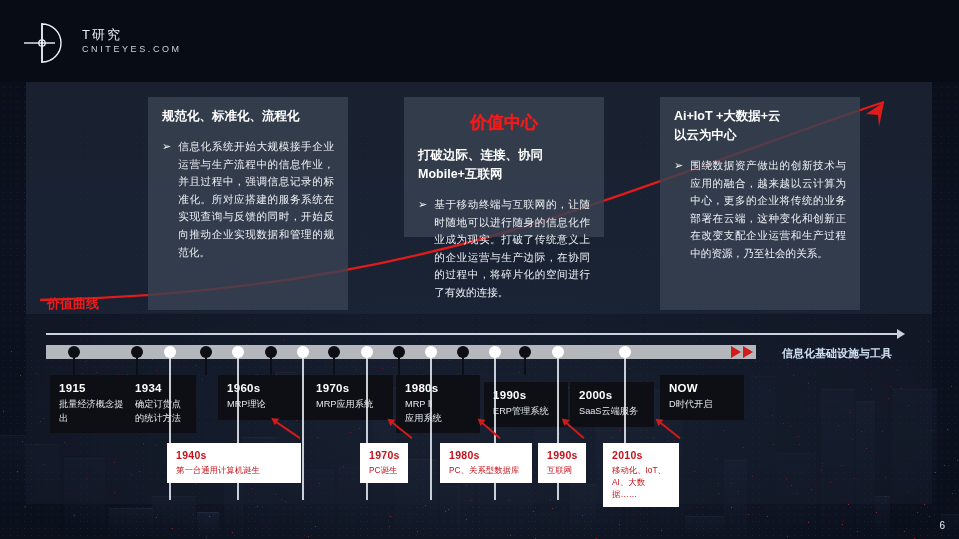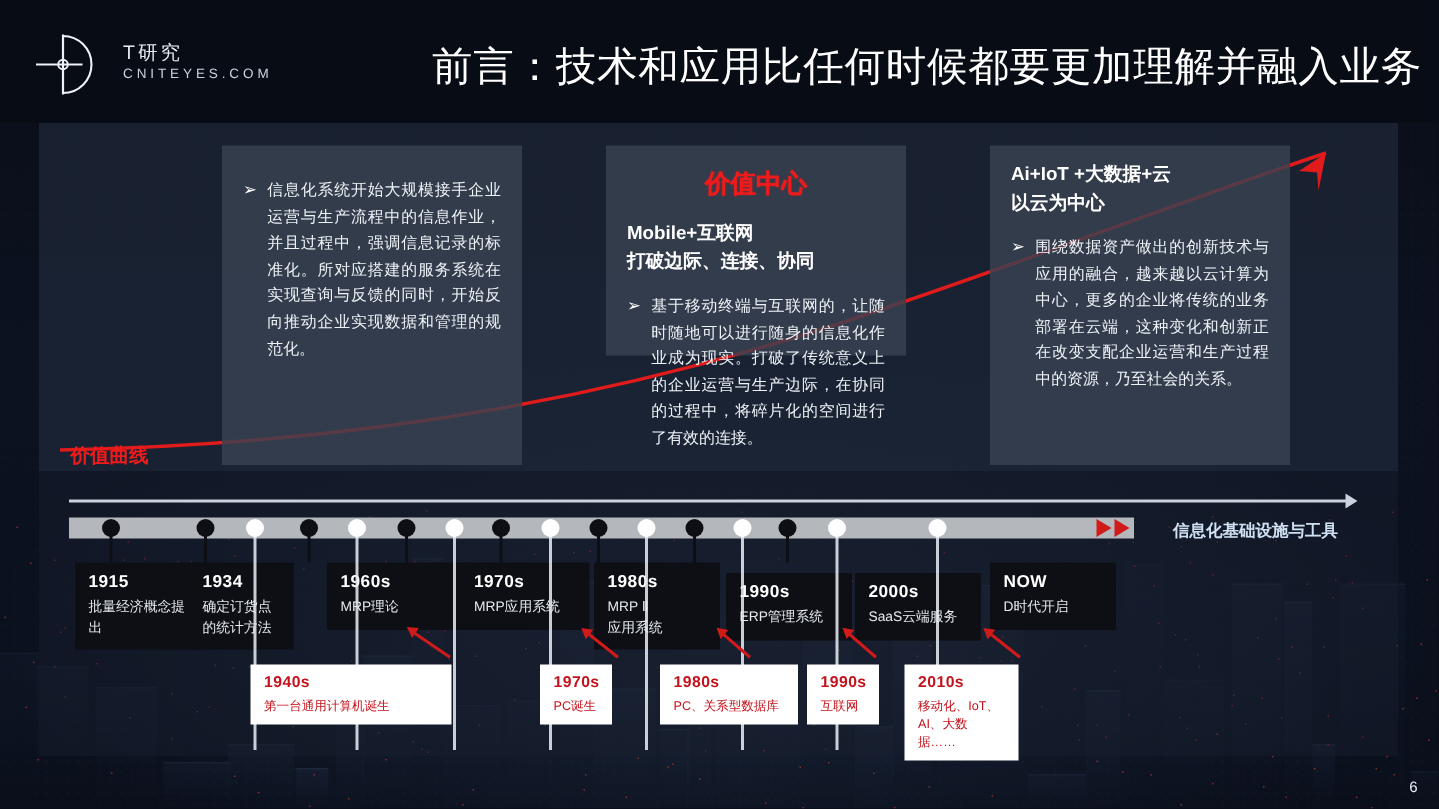--- a/index.html
+++ b/index.html
@@ -391,44 +391,44 @@
     <div class="logo">
       <svg width="56" height="46" viewBox="0 0 56 46">
         <path d="M20 4 A19 19 0 0 1 20 42 Z" fill="none" stroke="#eef2f8" stroke-width="1.4"></path>
         <line x1="20" y1="3" x2="20" y2="43" stroke="#eef2f8" stroke-width="1.4"></line>
         <line x1="2" y1="23" x2="33" y2="23" stroke="#eef2f8" stroke-width="1.4"></line>
         <circle cx="20" cy="23" r="3.2" fill="none" stroke="#eef2f8" stroke-width="1.3"></circle>
       </svg>
       <div class="logo-cn">T研究</div>
       <div class="logo-dom">CNITEYES.COM</div>
     </div>
-    <div class="title">前言：技术和应用比任何时候都要更加理解并融入业务</div>
   </div>
 
   <svg class="curve" viewBox="0 0 959 250">
     <path d="M40,218 C250,214 430,180 600,120 C700,86 800,48 884,20" fill="none" stroke="#e01b1b" stroke-width="2.3"></path>
     <path d="M884,20 L866,32 L878,33 L879,45 Z" fill="#e01b1b"></path>
   </svg>
 
   <div class="vclabel">价值曲线</div>
 
   <div class="panel p1">
     <div class="phead">
+      <div>规范化、标准化、流程化</div>
     </div>
     <div class="pbody">
       <span class="parrow">➢</span>
       <span class="ptext">信息化系统开始大规模接手企业运营与生产流程中的信息作业，并且过程中，强调信息记录的标准化。所对应搭建的服务系统在实现查询与反馈的同时，开始反向推动企业实现数据和管理的规范化。</span>
     </div>
   </div>
 
   <div class="panel p2">
     <div class="ptitle">价值中心</div>
     <div class="phead">
+      <div>打破边际、连接、协同</div>
       <div>Mobile+互联网</div>
-      <div>打破边际、连接、协同</div>
     </div>
     <div class="pbody">
       <span class="parrow">➢</span>
       <span class="ptext">基于移动终端与互联网的，让随时随地可以进行随身的信息化作业成为现实。打破了传统意义上的企业运营与生产边际，在协同的过程中，将碎片化的空间进行了有效的连接。</span>
     </div>
   </div>
 
   <div class="panel p3">
     <div class="phead">
       <div>Ai+IoT +大数据+云</div>

